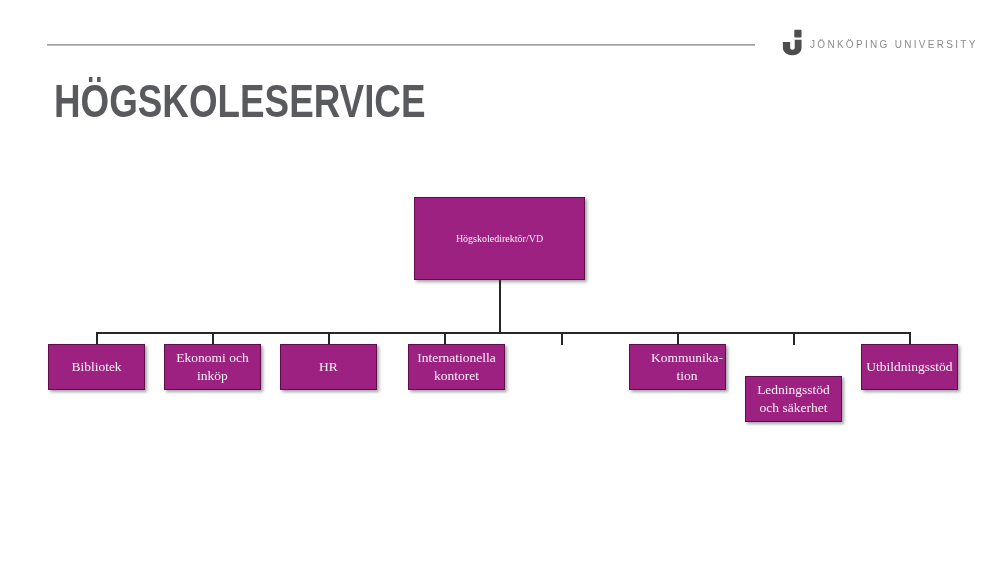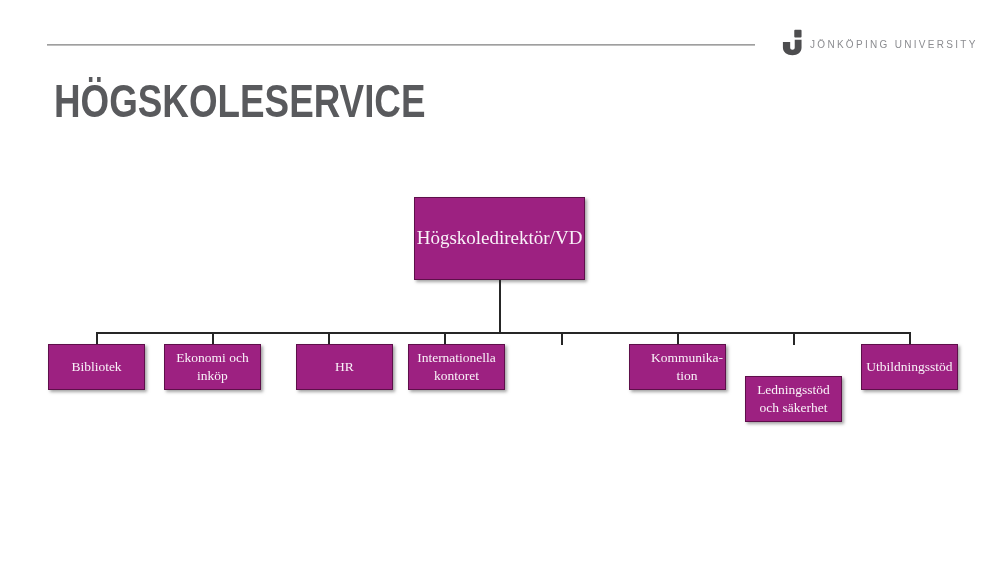--- a/index.html
+++ b/index.html
@@ -66,35 +66,35 @@
   }
   .box-label {
     color: var(--box-text, #f9f2f8);
     font-family: "Liberation Serif", "DejaVu Serif", serif;
     font-size: 13.5px;
     line-height: 1.3;
     white-space: pre-line;
     padding: 0 2px;
   }
   .box.root { left: 414px; top: 197px; width: 171px; height: 83px; }
-  .box.root .box-label { font-size: 19px; }
+  .box.root .box-label { font-size: 10px; }
   .line {
     position: absolute;
     background: var(--connector, #262626);
   }
   .line.root-drop { left: 499px; top: 280px; width: 2px; height: 52px; }
   .line.rail      { left: 96px;  top: 332px; width: 815px; height: 2px; }
   .line.stub      { top: 332px; width: 2px; height: 13px; }
   .stub.s1 { left: 96px; }  .stub.s2 { left: 212px; }
   .stub.s3 { left: 328px; } .stub.s4 { left: 444px; }
   .stub.s5 { left: 561px; } .stub.s6 { left: 677px; }
   .stub.s7 { left: 793px; } .stub.s8 { left: 909px; }
   .box.child { top: 344px; width: 97px; height: 46px; }
   .child.c1 { left: 48px; }  .child.c2 { left: 164px; }
-  .child.c3 { left: 296px; } .child.c4 { left: 400px; margin-left: 8px; }
+  .child.c3 { left: 280px; } .child.c4 { left: 400px; margin-left: 8px; }
   .child.c5 { left: 513px; } .child.c6 { left: 629px; justify-content: flex-end; }
   .child.c7 { left: 745px; margin-top: 32px; } .child.c8 { left: 861px; justify-content: center; }
 </style>
 </head>
 <body>
 
 <div class="slide">
 
   <div class="header-rule"></div>
 

